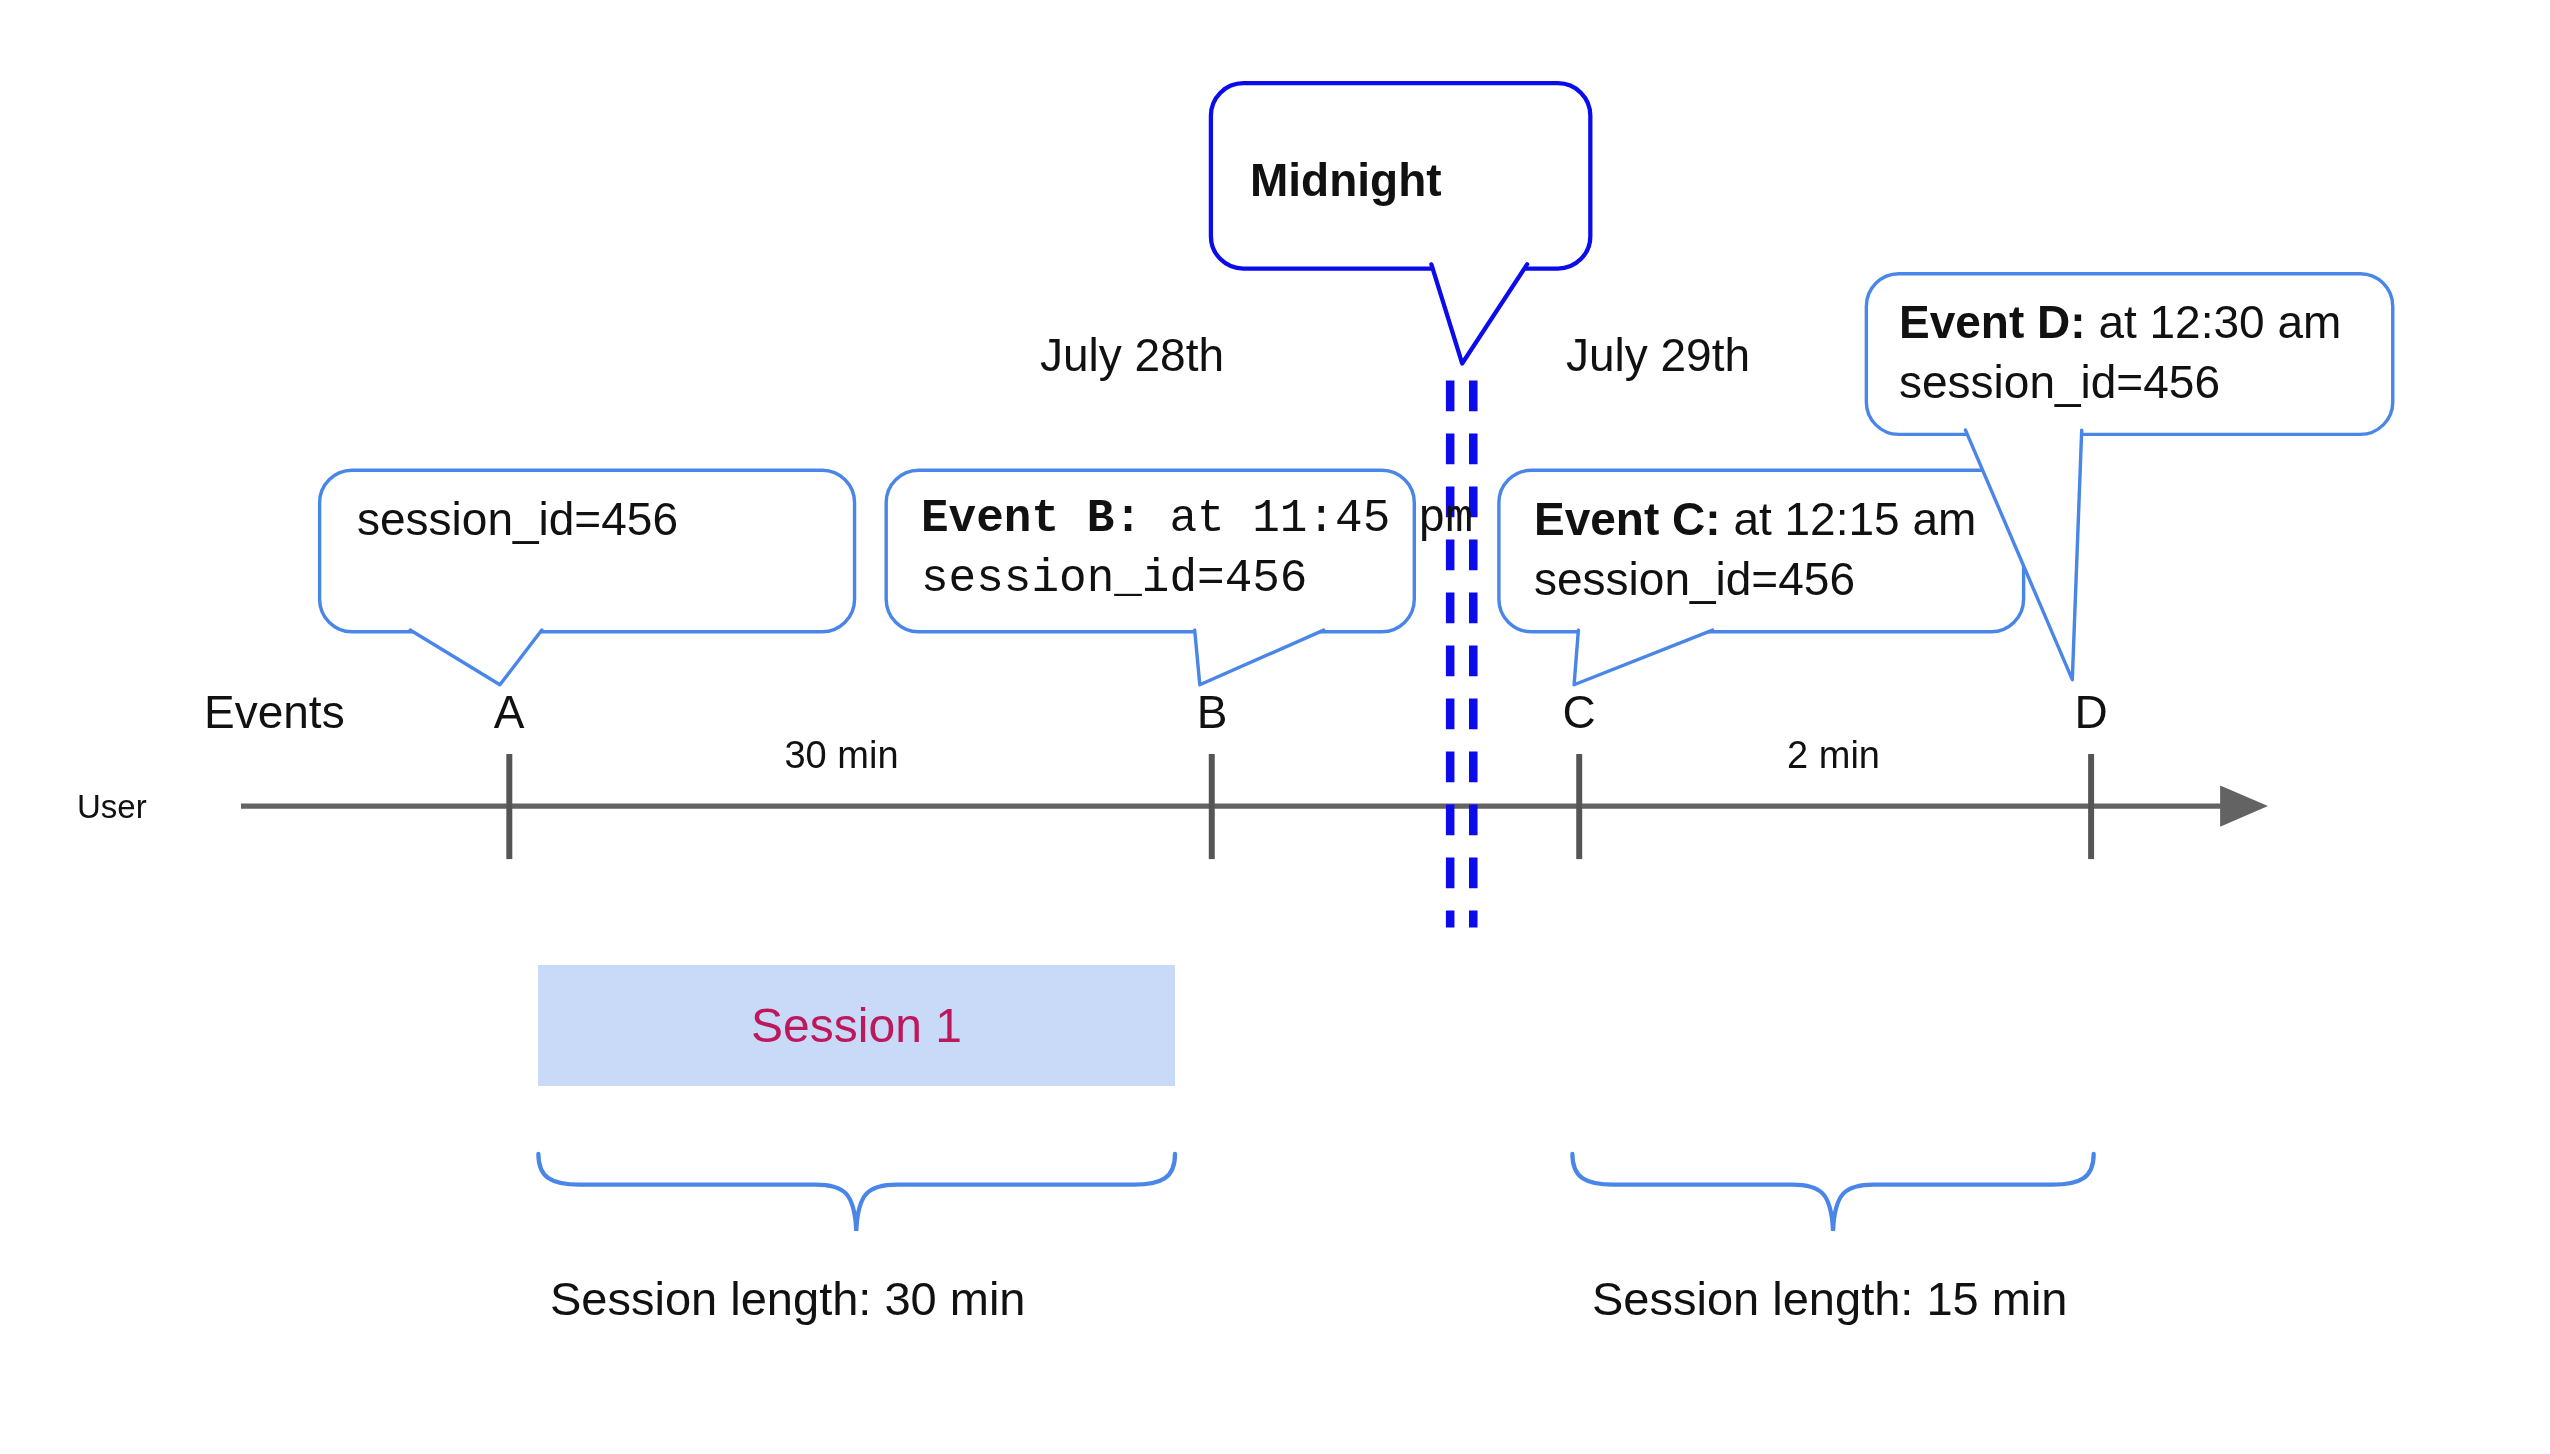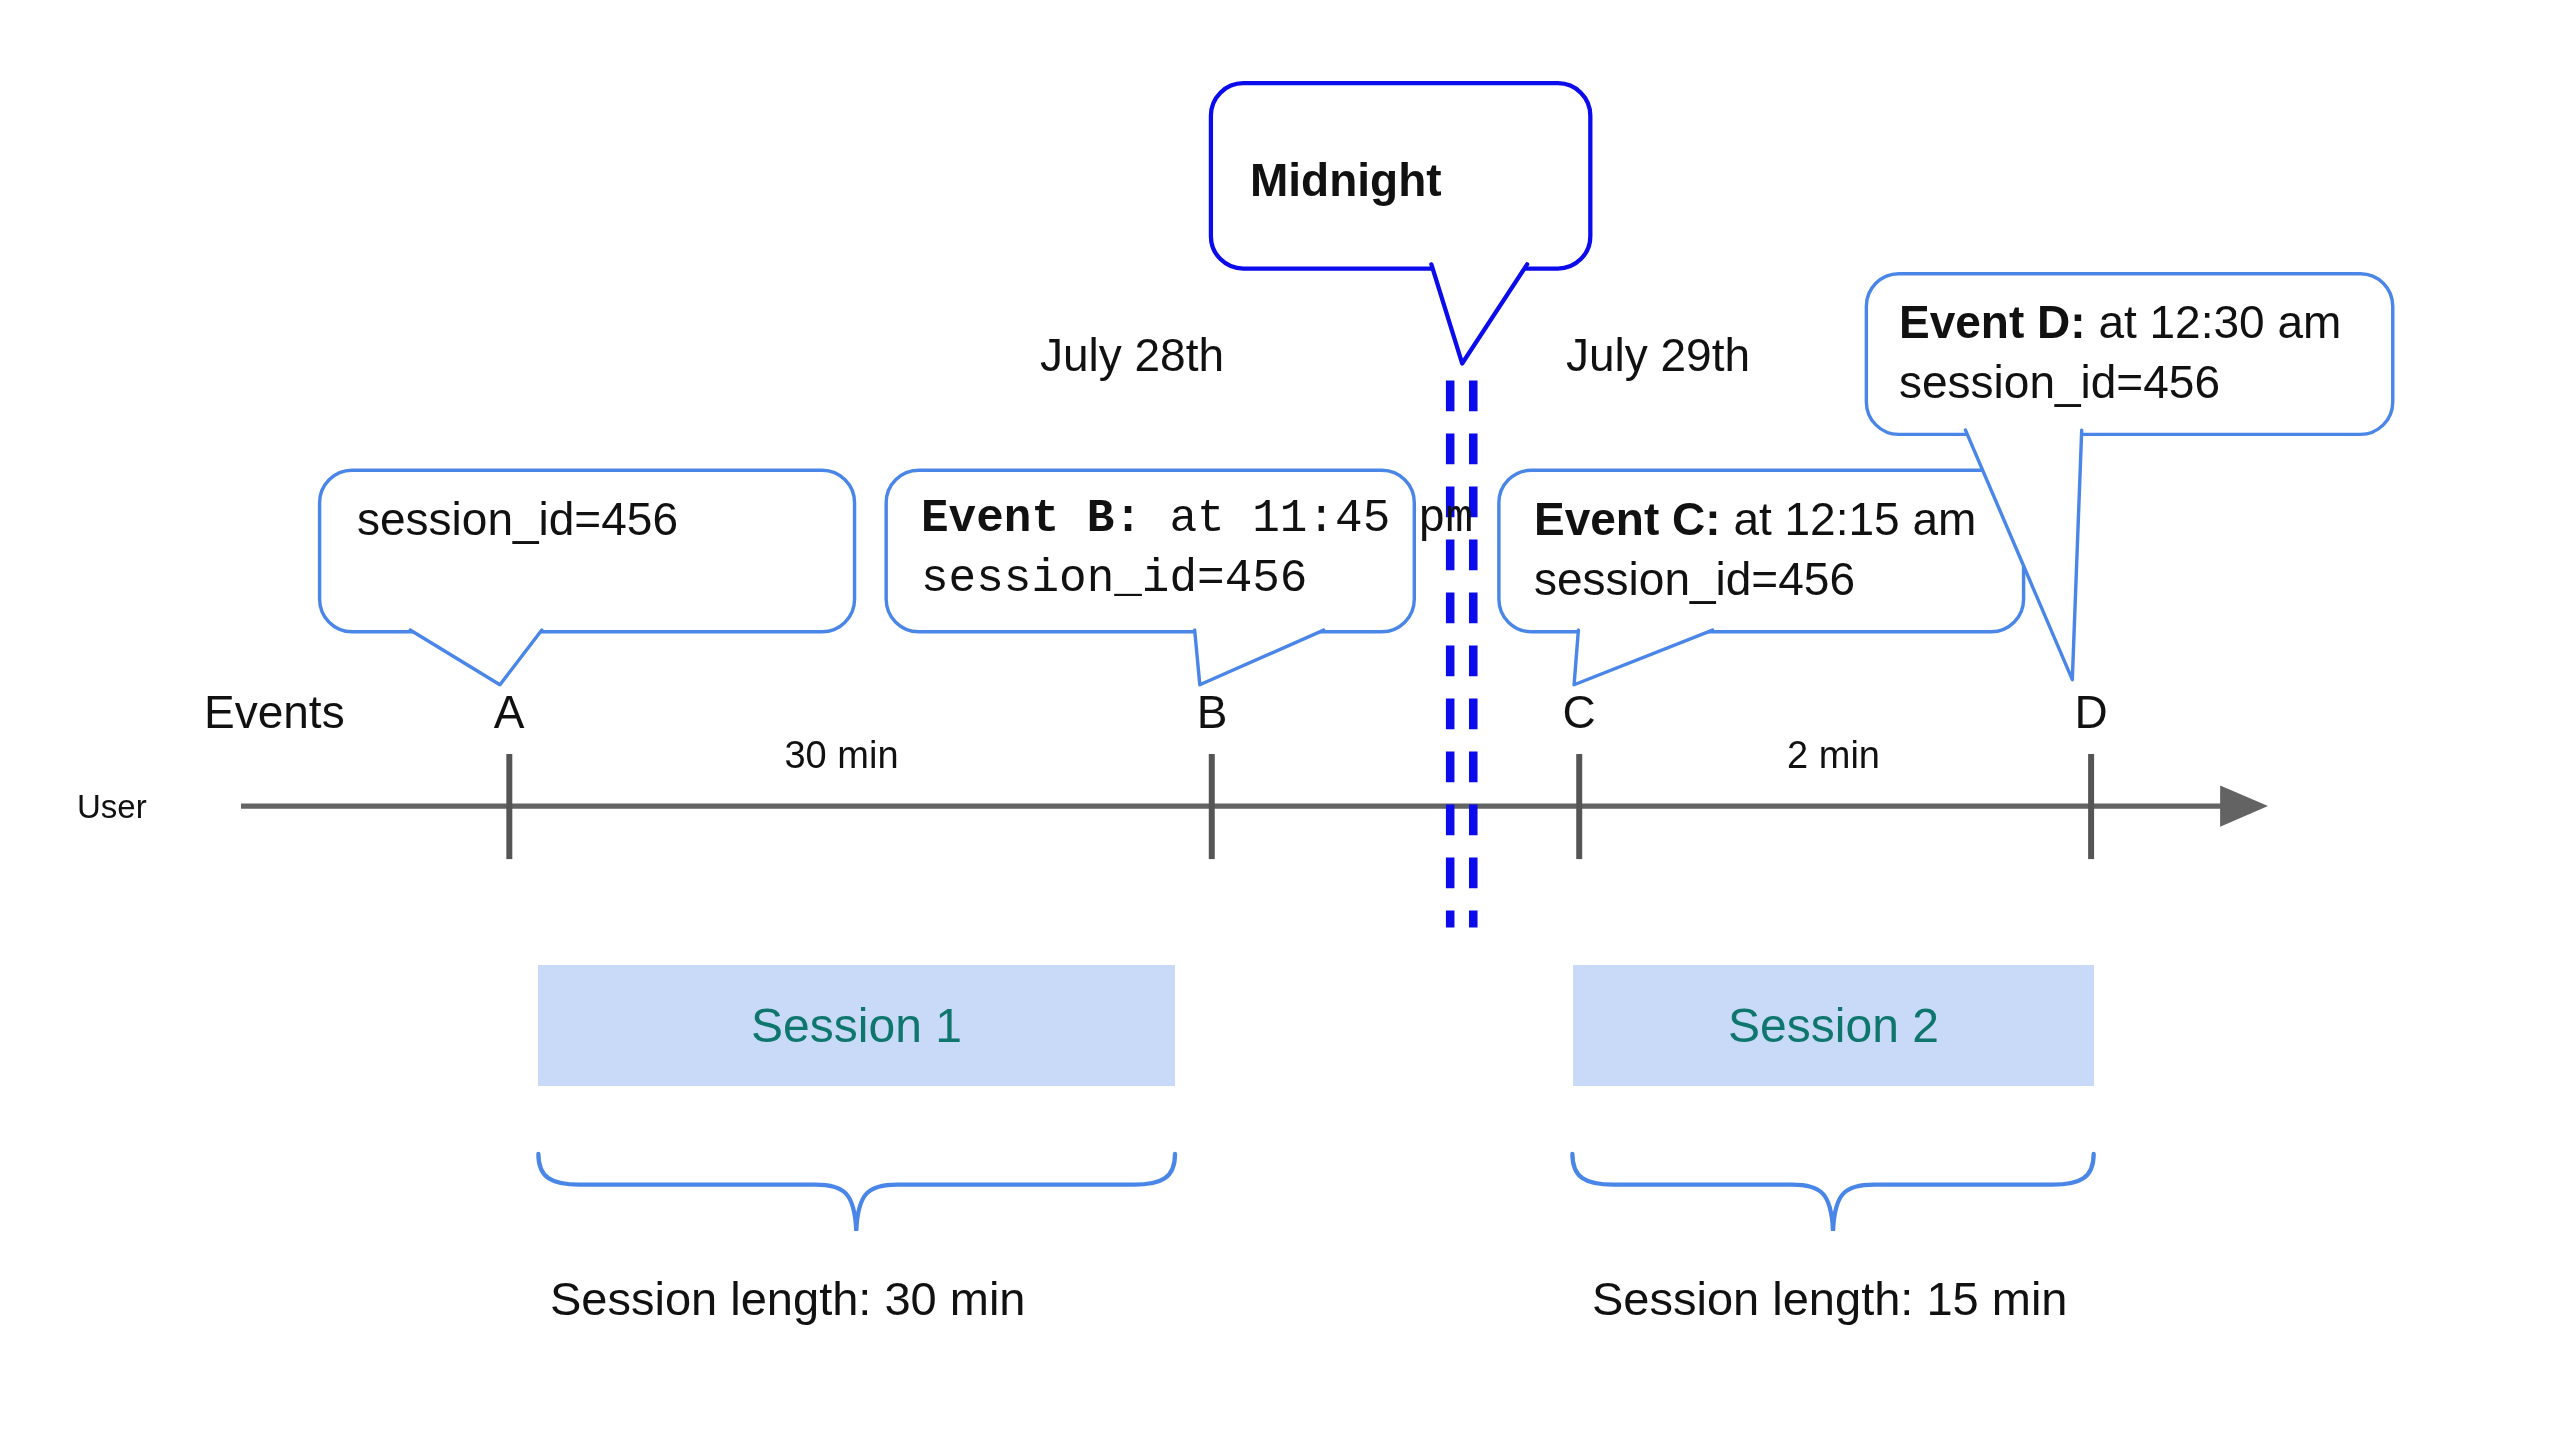--- a/index.html
+++ b/index.html
@@ -1,20 +1,20 @@
 <!DOCTYPE html>
 <html style="--blue_dark: #0b0beb; --blue_light: #4a86e8; --session_fill: #c9daf8; --line_gray: #636363; --tick_gray: #555555;font-size:13.7px"><head>
 <meta charset="utf-8">
 <style>
   html,body{margin:0;padding:0;background:#ffffff;}
   .canvas{position:relative;width:2550px;height:1455px;background:#fff;overflow:hidden;
           font-family:"Liberation Sans",sans-serif;color:#111;}
   .layer-svg{position:absolute;left:0;top:0;z-index:2;}
   .session-box{position:absolute;z-index:1;background:var(--session_fill);
-               display:flex;align-items:center;justify-content:center;font-size:48px;color:#0f766e;}
+               display:flex;align-items:center;justify-content:center;font-size:48px;color:#be185d;}
   #session-box-1{left:538px;top:965px;width:637px;height:121px;}
   #session-box-2{left:1573px;top:965px;width:521px;height:121px;}
   .t{position:absolute;white-space:nowrap;line-height:1;z-index:3;}
   .b{font-weight:bold;}
   #user-label{left:77px;top:790px;font-size:33px;}
   #events-label{left:204px;top:689px;font-size:46px;}
   .marker{top:689px;font-size:46px;width:68px;text-align:center;}
   #marker-a{left:475px;} #marker-b{left:1178px;} #marker-c{left:1545px;} #marker-d{left:2057px;}
   .gap{top:736px;font-size:38px;width:205px;text-align:center;}
   #gap-ab{left:739px;} #gap-cd{left:1731px;}
@@ -39,23 +39,20 @@
   .brace{fill:none;stroke:var(--blue_light);stroke-width:5;stroke-linecap:round;}
   .arrowhead{fill:var(--line_gray);}
 </style>
 </head>
 <body>
 
 <div class="canvas">
 
   <div class="session-box" id="session-box-1">
     <span>Session 1</span>
-  </div>
-  <div class="session-box" id="session-box-2">
-    <span>Session 2</span>
   </div>
 
   <svg class="layer-svg" width="2550" height="1455" viewBox="0 0 2984 1702">
 
     <line class="axis" x1="282" y1="943" x2="2602" y2="943"></line>
     <polygon class="arrowhead" points="2598,919 2598,967 2654,943"></polygon>
     <line class="tick" x1="596" y1="882" x2="596" y2="1005"></line>
     <line class="tick" x1="1418" y1="882" x2="1418" y2="1005"></line>
     <line class="tick" x1="1848" y1="882" x2="1848" y2="1005"></line>
     <line class="tick" x1="2447" y1="882" x2="2447" y2="1005"></line>

